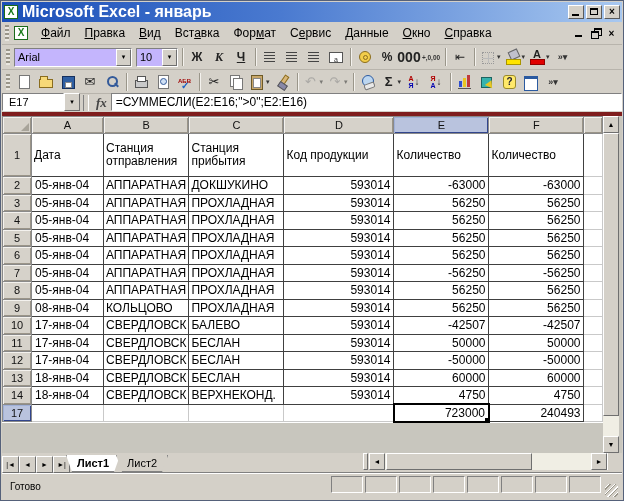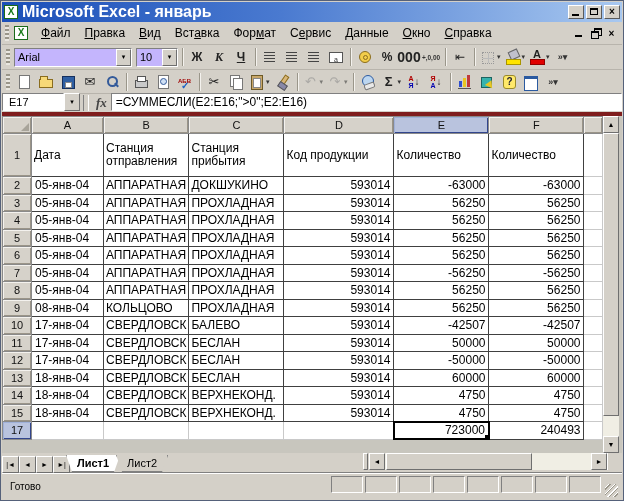--- a/index.html
+++ b/index.html
@@ -552,30 +552,20 @@
             <th class="rowhdr">14</th>
             <td class="c-d bk">18-янв-04</td>
             <td class="c-t bk">СВЕРДЛОВСК</td>
             <td class="c-t bk">ВЕРХНЕКОНД.</td>
             <td class="c-n bk">593014</td>
             <td class="c-n bk">4750</td>
             <td class="c-n bk">4750</td>
             <td class="plain"></td>
           </tr>
           <tr>
-            <th class="rowhdr">15</th>
-            <td class="c-d bk">18-янв-04</td>
-            <td class="c-t bk">СВЕРДЛОВСК</td>
-            <td class="c-t bk">ВЕРХНЕКОНД.</td>
-            <td class="c-n bk">593014</td>
-            <td class="c-n bk">4750</td>
-            <td class="c-n bk">4750</td>
-            <td class="plain"></td>
-          </tr>
-          <tr>
             <th class="rowhdr sel">17</th>
             <td class="plain"></td>
             <td class="plain"></td>
             <td class="plain"></td>
             <td class="plain"></td>
             <td class="c-n active">723000</td>
             <td class="c-n bk">240493</td>
             <td class="plain"></td>
           </tr>
         </tbody>

